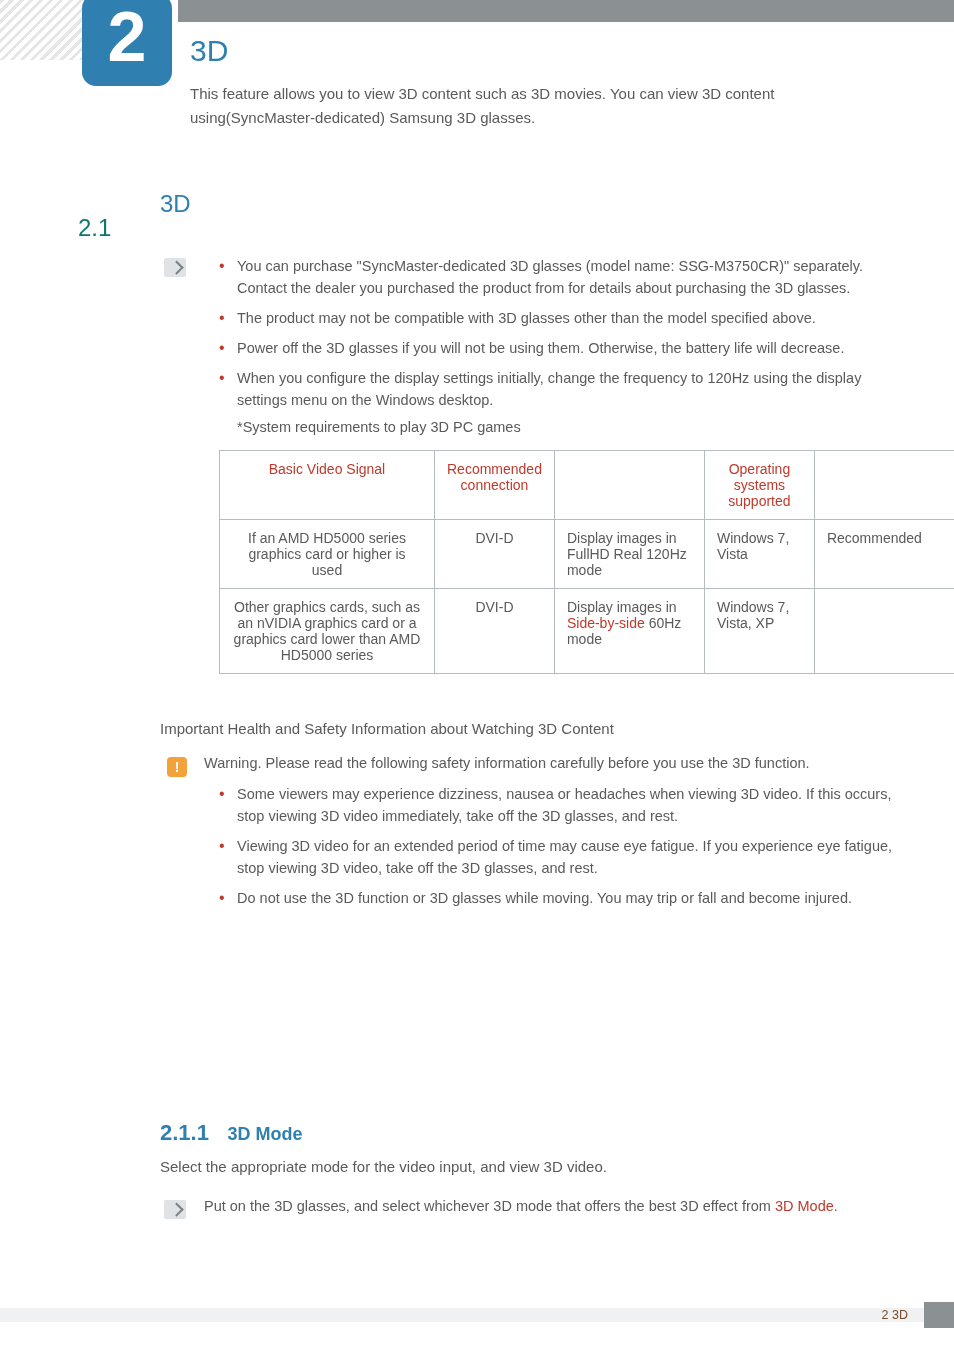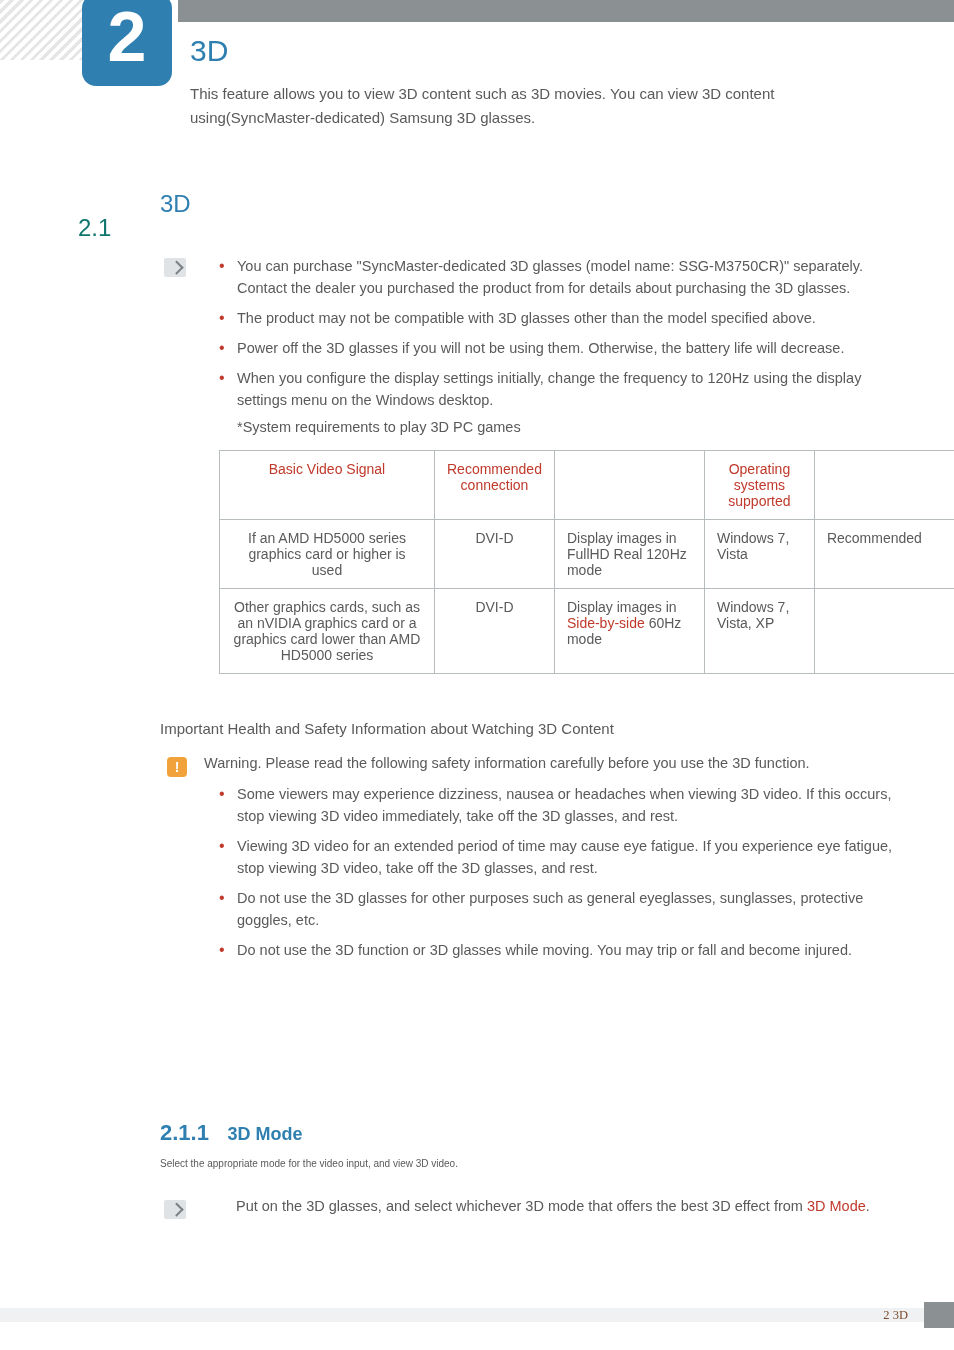--- a/index.html
+++ b/index.html
@@ -50,28 +50,28 @@
 
   .healthhdr { position:absolute; left:160px; top:720px; font-size:15px; }
 
   .warnblock { position:absolute; left:164px; top:755px; right:55px; }
   .warnblock .iconwrap { position:absolute; left:3px; top:2px; }
   .warnlead { margin-left: 40px; font-size: 14.5px; margin-bottom: 12px; }
 
   .subsec { position:absolute; left:160px; top:1120px; }
   .subsecnum { color:#2f7fb0; font-size:22px; font-weight:600; }
   .subsectitle { color:#2f7fb0; font-size:18px; font-weight:600; margin-left: 14px; }
-  .subsecbody { position:absolute; left:160px; top:1158px; right:52px; font-size:10px; }
+  .subsecbody { position:absolute; left:160px; top:1158px; right:52px; font-size:15px; }
 
-  .note2 { position:absolute; left:164px; top:1198px; right:55px;padding-left:32px; }
+  .note2 { position:absolute; left:164px; top:1198px; right:55px; }
   .note2 .iconwrap { position:absolute; left:0; top:2px; }
   .note2 .txt { margin-left: 40px; font-size: 14.5px; }
   .hl { color:#c0392b; }
 
-  .footer { position:absolute; left:0; bottom:22px; right:0; height:26px;font-family:Liberation Serif, serif; }
+  .footer { position:absolute; left:0; bottom:22px; right:0; height:26px; }
   .footbar { position:absolute; left:0; right:0; top:6px; height:14px; background:#f0f1f2; }
   .footstub { position:absolute; right:0; top:0; width:30px; height:26px; background:#8b9092; }
   .footlabel { position:absolute; right:46px; top:6px; font-size:12.5px; color:#7a4a2a; }
 </style>
 </head>
 <body>
 <div class="page">
 
 <div class="topband">
   <div class="hatch"></div>
@@ -131,21 +131,20 @@
 <div class="healthhdr">Important Health and Safety Information about Watching 3D Content</div>
 
 <div class="warnblock">
   <span class="iconwrap">
         <span class="warnicon">!</span>
       </span>
   <div class="warnlead">Warning. Please read the following safety information carefully before you use the 3D function.</div>
   <ul class="bullets">
     <li>Some viewers may experience dizziness, nausea or headaches when viewing 3D video. If this occurs, stop viewing 3D video immediately, take off the 3D glasses, and rest.</li>
     <li>Viewing 3D video for an extended period of time may cause eye fatigue. If you experience eye fatigue, stop viewing 3D video, take off the 3D glasses, and rest.</li>
-    <li>Do not use the 3D glasses for other purposes such as general eyeglasses, sunglasses, protective goggles, etc.</li>
     <li>Do not use the 3D function or 3D glasses while moving. You may trip or fall and become injured.</li>
   </ul>
 </div>
 
 <div class="subsec">
   <span class="subsecnum">2.1.1</span>
   <span class="subsectitle">3D Mode</span>
 </div>
 <div class="subsecbody">Select the appropriate mode for the video input, and view 3D video.</div>
 

